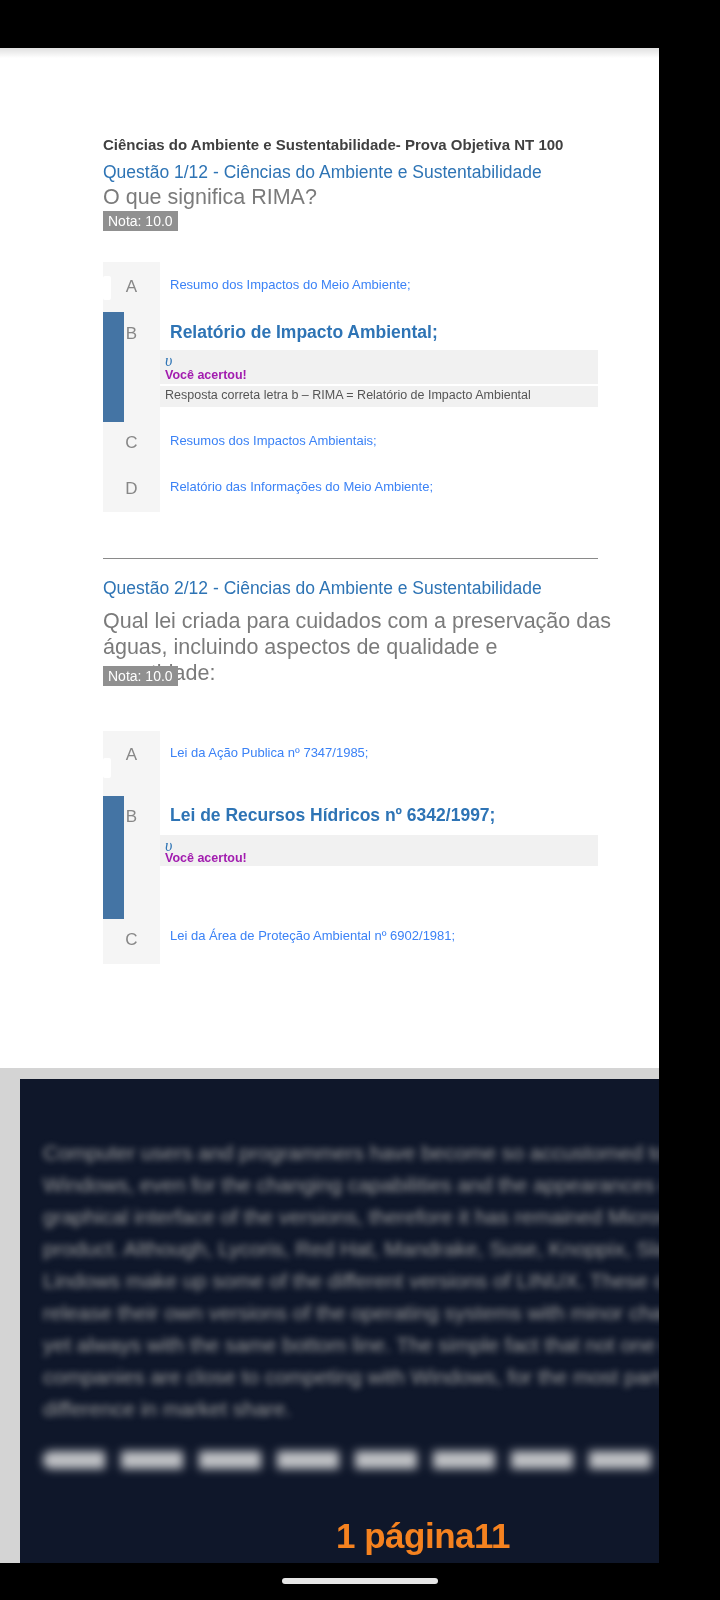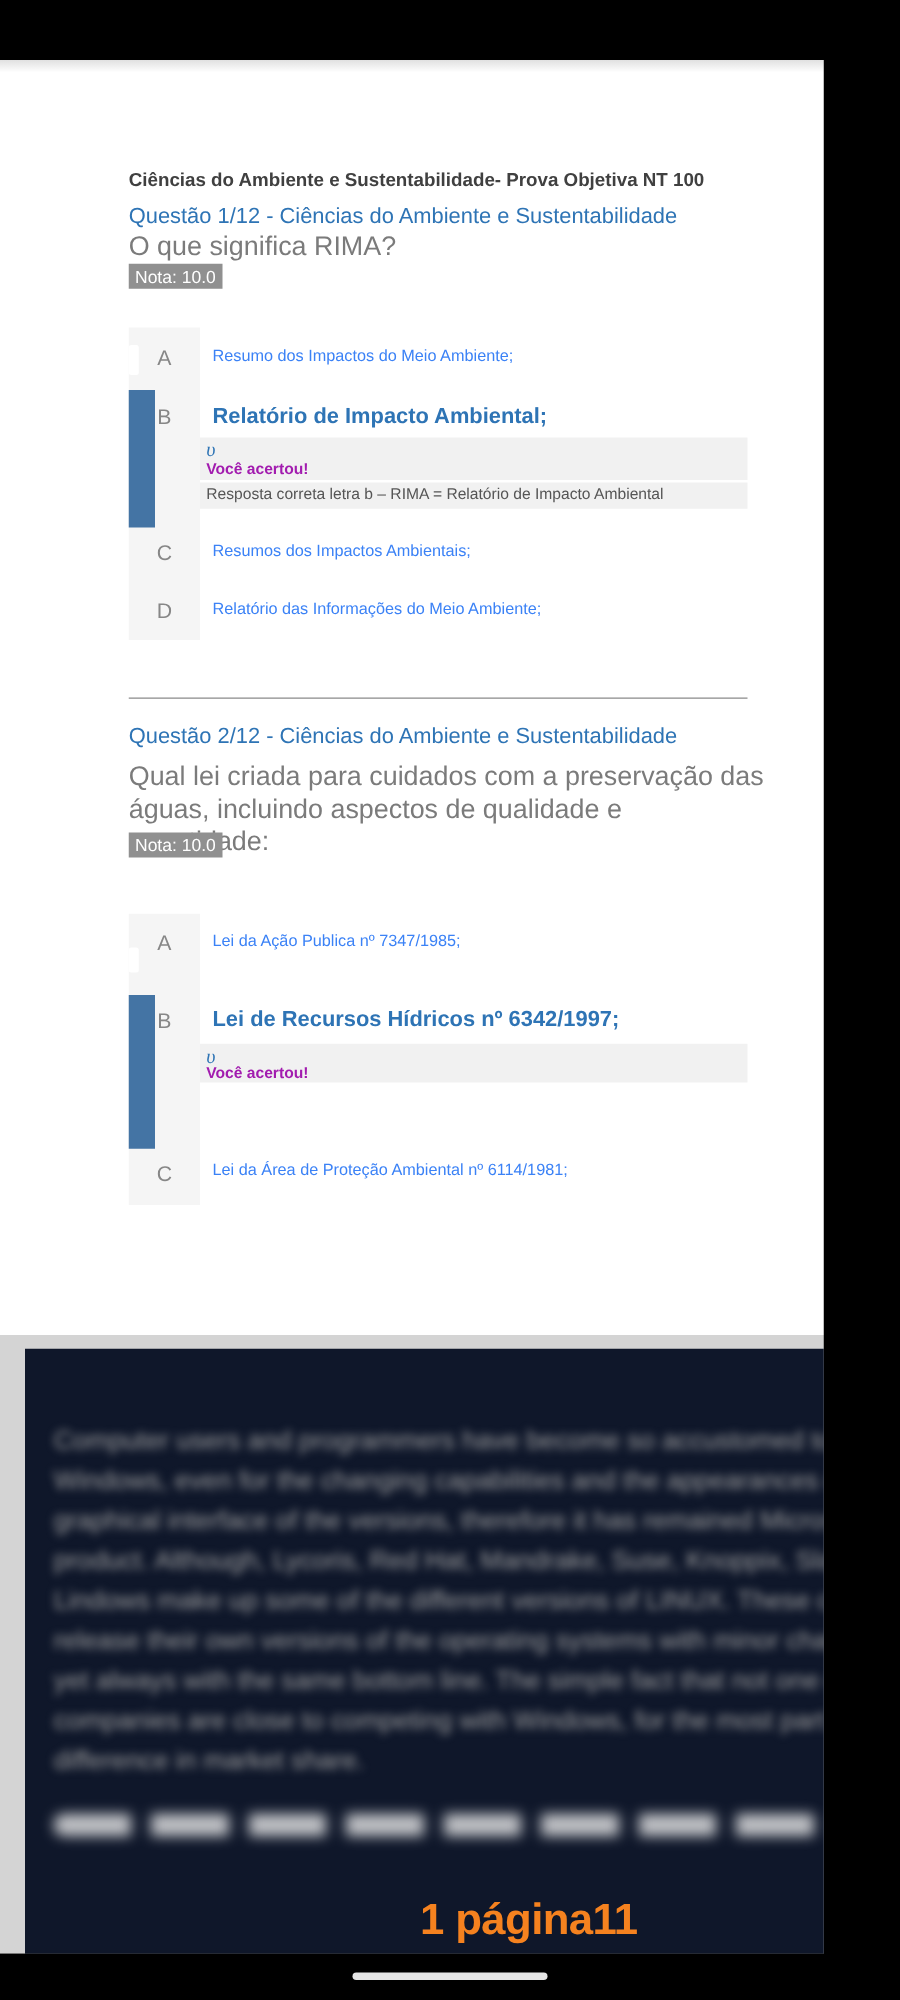--- a/index.html
+++ b/index.html
@@ -110,21 +110,21 @@
         <div class="opt-text correct" style="top:74px">Lei de Recursos Hídricos nº 6342/1997;</div>
 
         <div class="feedback" style="top:104px;height:68px">
           <div class="fb-box1" style="height:31px">
             <span class="fb-icon">υ</span>
             <span class="fb-title" style="top:16px">Você acertou!</span>
           </div>
         </div>
 
         <div class="opt-letter" style="top:199px">C</div>
-        <div class="opt-text" style="top:197px">Lei da Área de Proteção Ambiental nº 6114/1981;</div>
+        <div class="opt-text" style="top:197px">Lei da Área de Proteção Ambiental nº 6902/1981;</div>
       </div>
 
     </div>
   </div>
 
   <div class="doc-area">
     <div class="doc-page">
       <div class="blur-par">
         <div class="blur-line">Computer users and programmers have become so accustomed to using</div>
         <div class="blur-line">Windows, even for the changing capabilities and the appearances of the</div>

